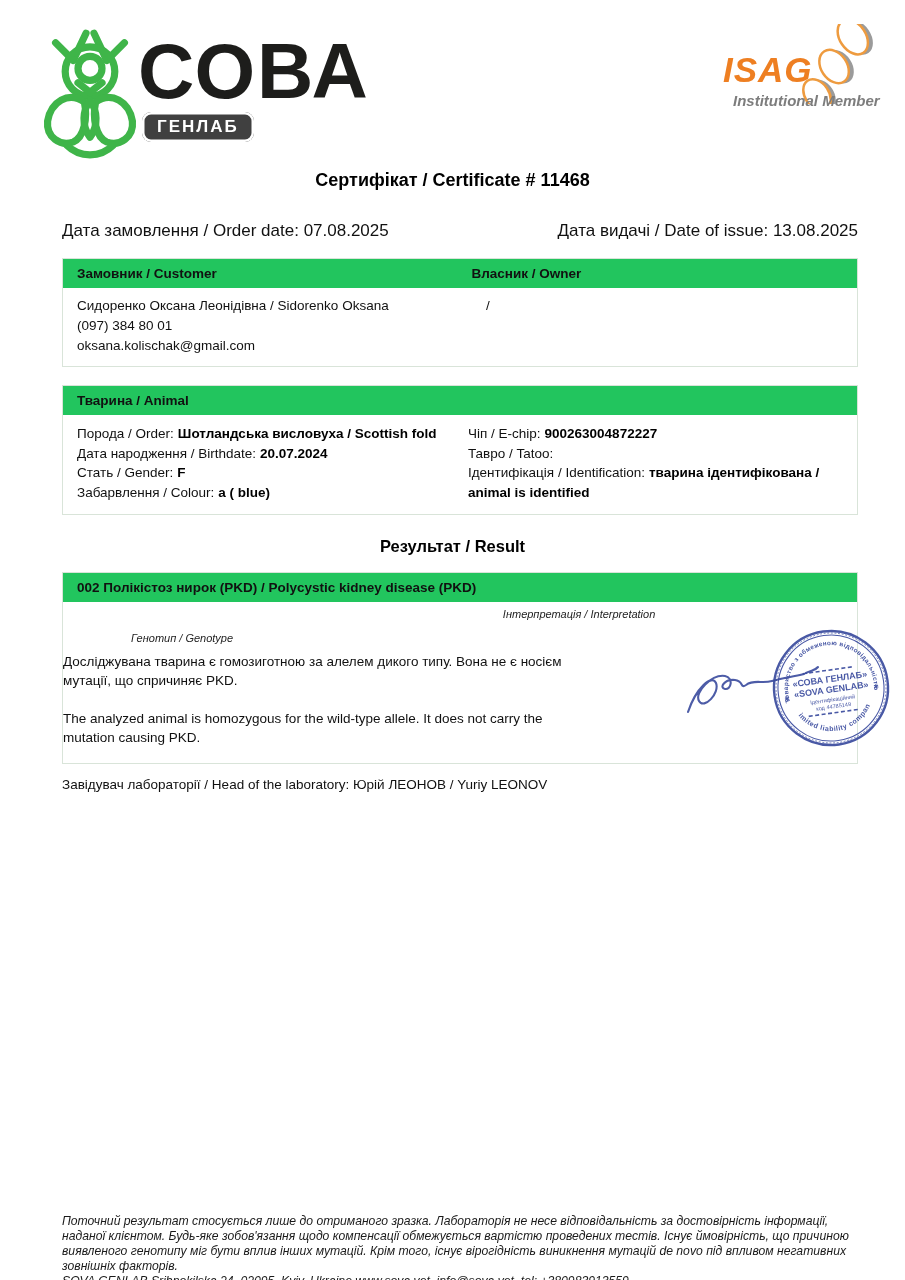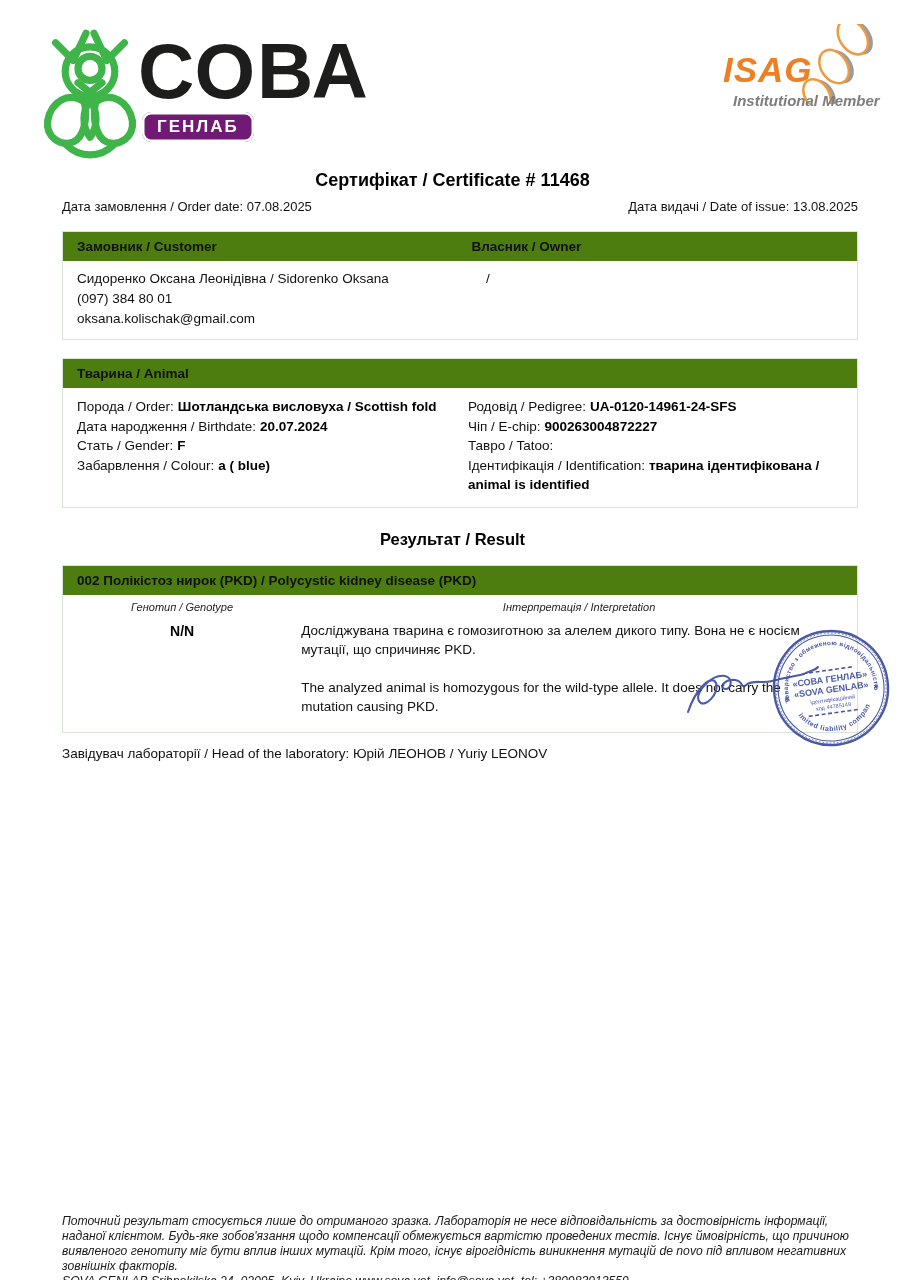--- a/index.html
+++ b/index.html
@@ -5,52 +5,52 @@
   * { margin:0; padding:0; box-sizing:border-box; }
   html,body { background:#fff; }
   body { font-family:"Liberation Sans", sans-serif; color:#111; }
   .page { position:relative; width:905px; height:1280px; background:#fff; margin:0 auto; overflow:hidden; }
 
   
   .brand { position:absolute; left:38px; top:24px; height:140px; }
   .owl { position:absolute; left:0; top:0; }
   .brand-text { position:absolute; left:100px; top:8px; }
   .brand-name { font-size:78px; font-weight:700; letter-spacing:2px; color:#1d1d1b; line-height:1; }
-  .brand-badge { display:inline-block; margin:2px 0 0 4px; background:#701a75; color:#fff;
+  .brand-badge { display:inline-block; margin:2px 0 0 4px; background:#404040; color:#fff;
                  font-size:17px; font-weight:700; letter-spacing:2px; padding:5px 15px;
                  border-radius:9px; box-shadow:inset 0 0 0 2.5px #fff; }
   .isag { position:absolute; right:14px; top:24px; width:186px; height:104px;font-style:italic; }
   .isag-title { position:absolute; left:18px; top:26px; font-size:35px; font-weight:700; color:#ee7f22; letter-spacing:1px; }
   .isag-sub { position:absolute; left:28px; top:68px; font-size:15px; font-weight:700; color:#7d7d7d; }
   .isag-eggs { position:absolute; right:0; top:0; }
 
   
   .cert-title { text-align:center; padding-top:170px; font-size:18px; font-weight:700; color:#000; }
-  .dates { display:flex; justify-content:space-between; margin:8px 47px 0 62px; font-size:13px;text-align:center; }
+  .dates { display:flex; justify-content:space-between; margin:30px 47px 0 62px; font-size:17px;text-align:center; }
 
   .tbl { margin:0 47px 0 62px; border:1px solid #d9e4d9; }
-  .tbl-head { background:#4d7c0f; font-weight:700; font-size:13.5px; padding:7px 14px; display:flex; }
+  .tbl-head { background:#22c55e; font-weight:700; font-size:13.5px; padding:7px 14px; display:flex; }
   .tbl-body { background:#fff; font-size:13.5px; }
   .cust { margin-top:17px; }
   .cust .col-l { width:51.5%; } .cust .col-r { width:48.5%; }
   .cust .tbl-body { display:flex; padding:8px 0 10px 0; }
   .cust .tbl-body .col-l, .cust .tbl-body .col-r { padding:0 14px; line-height:20px; }
 
   .animal { margin-top:18px; }
   .animal .tbl-body { display:flex; padding:9px 0 12px 0; }
   .animal .col-l { width:50.5%; padding:0 10px 0 14px; }
   .animal .col-r { width:49.5%; padding:0 14px 0 4px; }
   .field { line-height:19.5px; }
   .field .lbl { margin-right:4px; }
   .field b { color:#000; }
 
   .result-title { text-align:center; margin-top:22px; font-size:16.5px; font-weight:700; color:#000; }
   .result { margin-top:16px; }
   .res-sub { display:flex; font-size:11px; font-style:italic; padding:6px 0 2px 0; color:#222; }
-  .res-sub .col-g { width:30%; text-align:center; }
+  .res-sub .col-g { width:30%; text-align:center;margin-top:24px; }
   .res-sub .col-i { width:70%; text-align:center; }
   .res-row { display:flex; padding:6px 0 16px 0; }
   .res-row .col-g { width:30%; text-align:center; font-weight:700; font-size:14px; color:#000; padding-top:2px; }
   .res-row .col-i { width:70%; padding-right:40px; font-size:13.5px; line-height:19px; }
   .res-row .col-i p + p { margin-top:19px; }
 
   .lab-head { margin:13px 47px 0 62px; font-size:13.5px; }
 
   
   .signature { position:absolute; left:682px; top:652px; opacity:.9; }
@@ -127,41 +127,39 @@
       <div>Тварина / Animal</div>
     </div>
     <div class="tbl-body">
       <div class="col-l">
         <div class="field"><span class="lbl">Порода / Order:</span><b>Шотландська висловуха / Scottish fold</b></div>
         <div class="field"><span class="lbl">Дата народження / Birthdate:</span><b>20.07.2024</b></div>
         <div class="field"><span class="lbl">Стать / Gender:</span><b>F</b></div>
         <div class="field"><span class="lbl">Забарвлення / Colour:</span><b>a ( blue)</b></div>
       </div>
       <div class="col-r">
-        <div class="field"><span class="lbl">Родовід / Pedigree:</span><b>UA-0120-14961-24-SFS</b></div>
         <div class="field"><span class="lbl">Чіп / E-chip:</span><b>900263004872227</b></div>
         <div class="field"><span class="lbl">Тавро / Tatoo:</span><b></b></div>
         <div class="field"><span class="lbl">Ідентифікація / Identification:</span><b>тварина ідентифікована / animal is identified</b></div>
       </div>
     </div>
   </div>
 
   <div class="result-title">Результат / Result</div>
 
   <div class="tbl result">
     <div class="tbl-head">
       <div>002 Полікістоз нирок (PKD) / Polycystic kidney disease (PKD)</div>
     </div>
     <div class="tbl-body">
       <div class="res-sub">
         <div class="col-g">Генотип / Genotype</div>
         <div class="col-i">Інтерпретація / Interpretation</div>
       </div>
       <div class="res-row">
-        <div class="col-g">N/N</div>
         <div class="col-i">
           <p>Досліджувана тварина є гомозиготною за алелем дикого типу. Вона не є носієм мутації, що спричиняє PKD.</p>
           <p>The analyzed animal is homozygous for the wild-type allele. It does not carry the mutation causing PKD.</p>
         </div>
       </div>
     </div>
   </div>
 
   <div class="lab-head">Завідувач лабораторії / Head of the laboratory: Юрій ЛЕОНОВ / Yuriy LEONOV</div>
 

